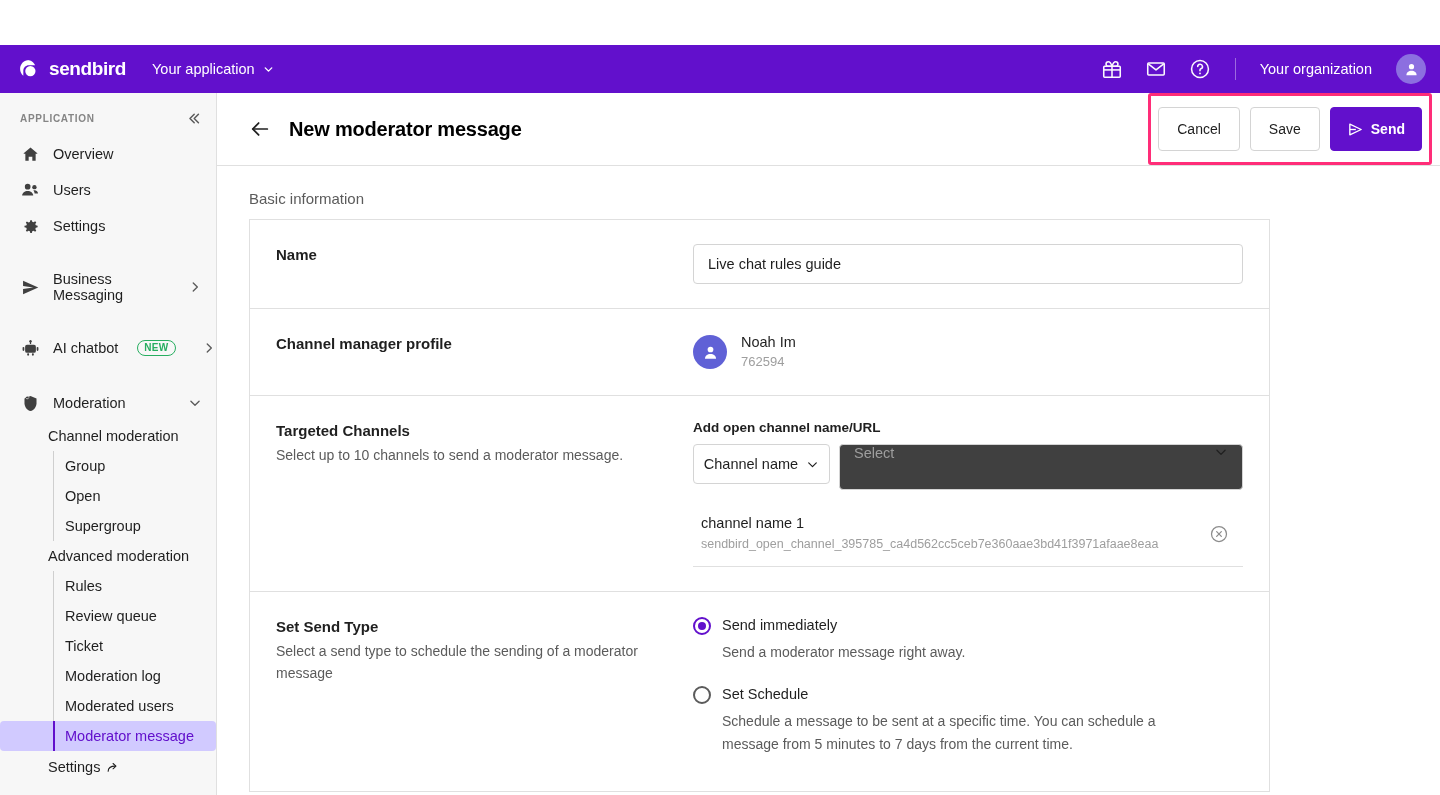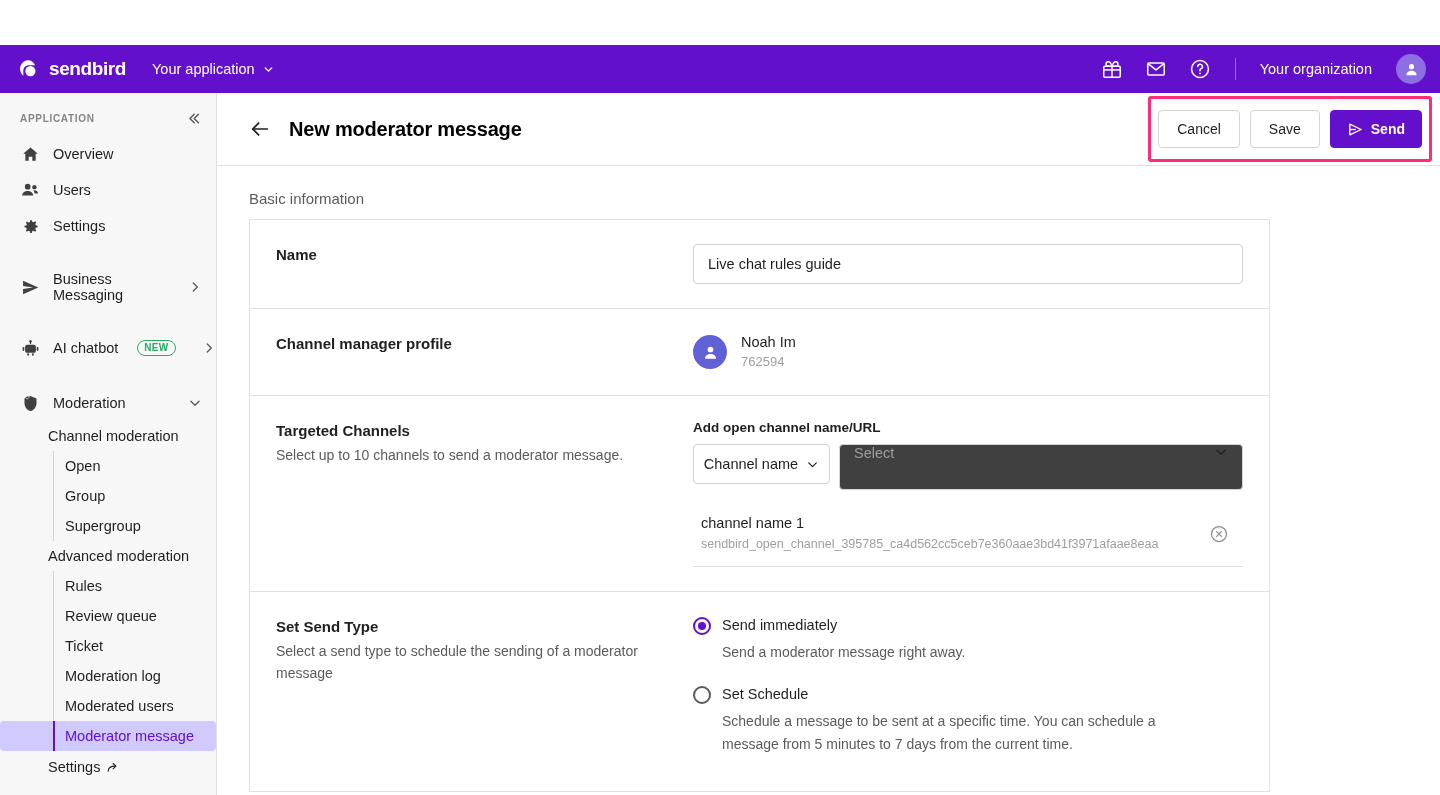--- a/index.html
+++ b/index.html
@@ -99,21 +99,21 @@
   .page-head {
     height: 73px; flex: 0 0 73px;
     border-bottom: 1px solid #E0E0E0;
     display: flex; align-items: center; padding: 0 18px 0 32px;
   }
   .back-btn { color: #1F1F1F; cursor: pointer; display: flex; margin-right: 18px; }
   .page-title { font-size: 20px; font-weight: 700; color: #000; letter-spacing: -0.2px; }
   .head-spacer { flex: 1; }
   .actions { display: flex; align-items: center; gap: 10px; position: relative; }
   .btn {
-    height: 38px; border-radius: 4px; font-size: 14px;
+    height: 44px; border-radius: 4px; font-size: 14px;
     display: flex; align-items: center; justify-content: center;
     cursor: pointer; padding: 0 18px; white-space: nowrap;
   }
   .btn-ghost { background: #fff; border: 1px solid #D4D4D4; color: #1F1F1F; }
   .btn-primary {
     background: #6210CC; color: #fff; border: 1px solid #6210CC;
     gap: 7px; font-weight: 600; padding: 0 16px;
   }
   .annot {
     position: absolute; border: 3px solid #FF2D78; border-radius: 3px;
@@ -332,22 +332,22 @@
           <span class="nlabel">Moderation</span>
           <span class="chev">
             <svg width="14" height="14" viewBox="0 0 24 24" fill="none" stroke="currentColor" stroke-width="2.3" stroke-linecap="round" stroke-linejoin="round">
                 <polyline points="5 9 12 16 19 9"></polyline>
               </svg>
           </span>
         </div>
 
         <div class="sub-head">Channel moderation</div>
         <div class="sub-list">
+          <div class="sub-item">Group</div>
           <div class="sub-item">Open</div>
-          <div class="sub-item">Group</div>
           <div class="sub-item">Supergroup</div>
         </div>
 
         <div class="sub-head">Advanced moderation</div>
         <div class="sub-list">
           <div class="sub-item">Rules</div>
           <div class="sub-item">Review queue</div>
           <div class="sub-item">Ticket</div>
           <div class="sub-item">Moderation log</div>
           <div class="sub-item">Moderated users</div>

